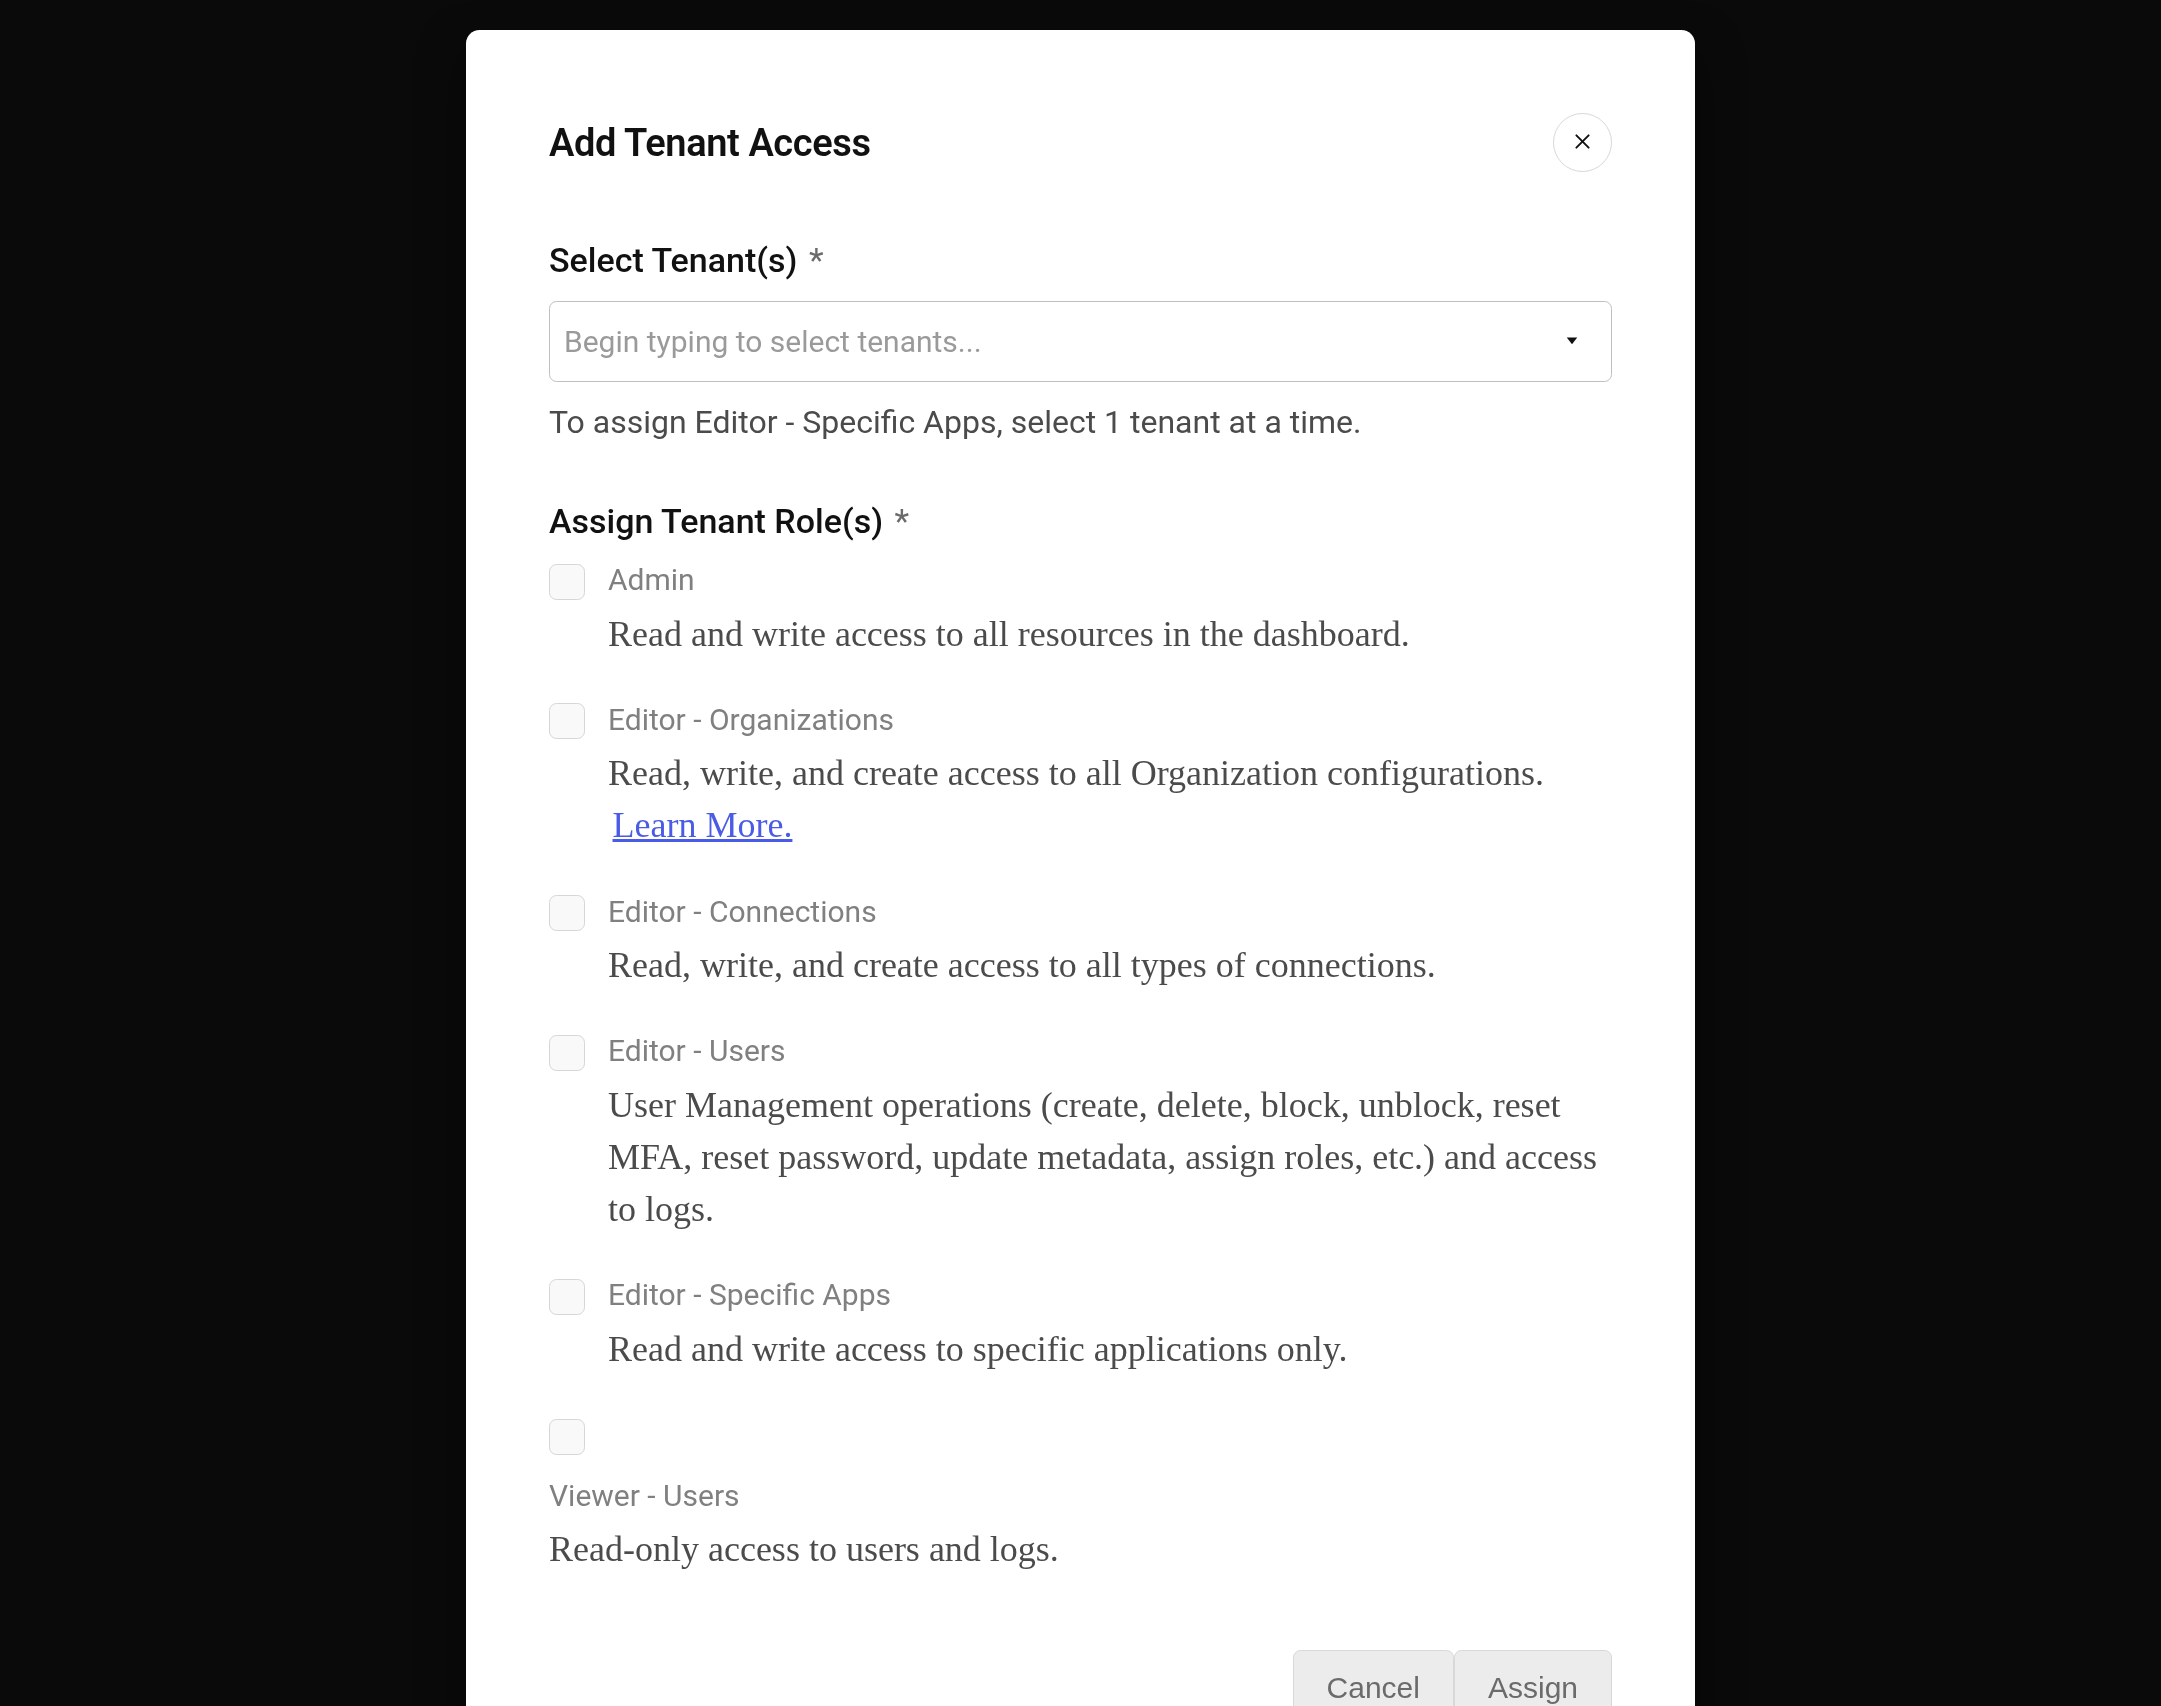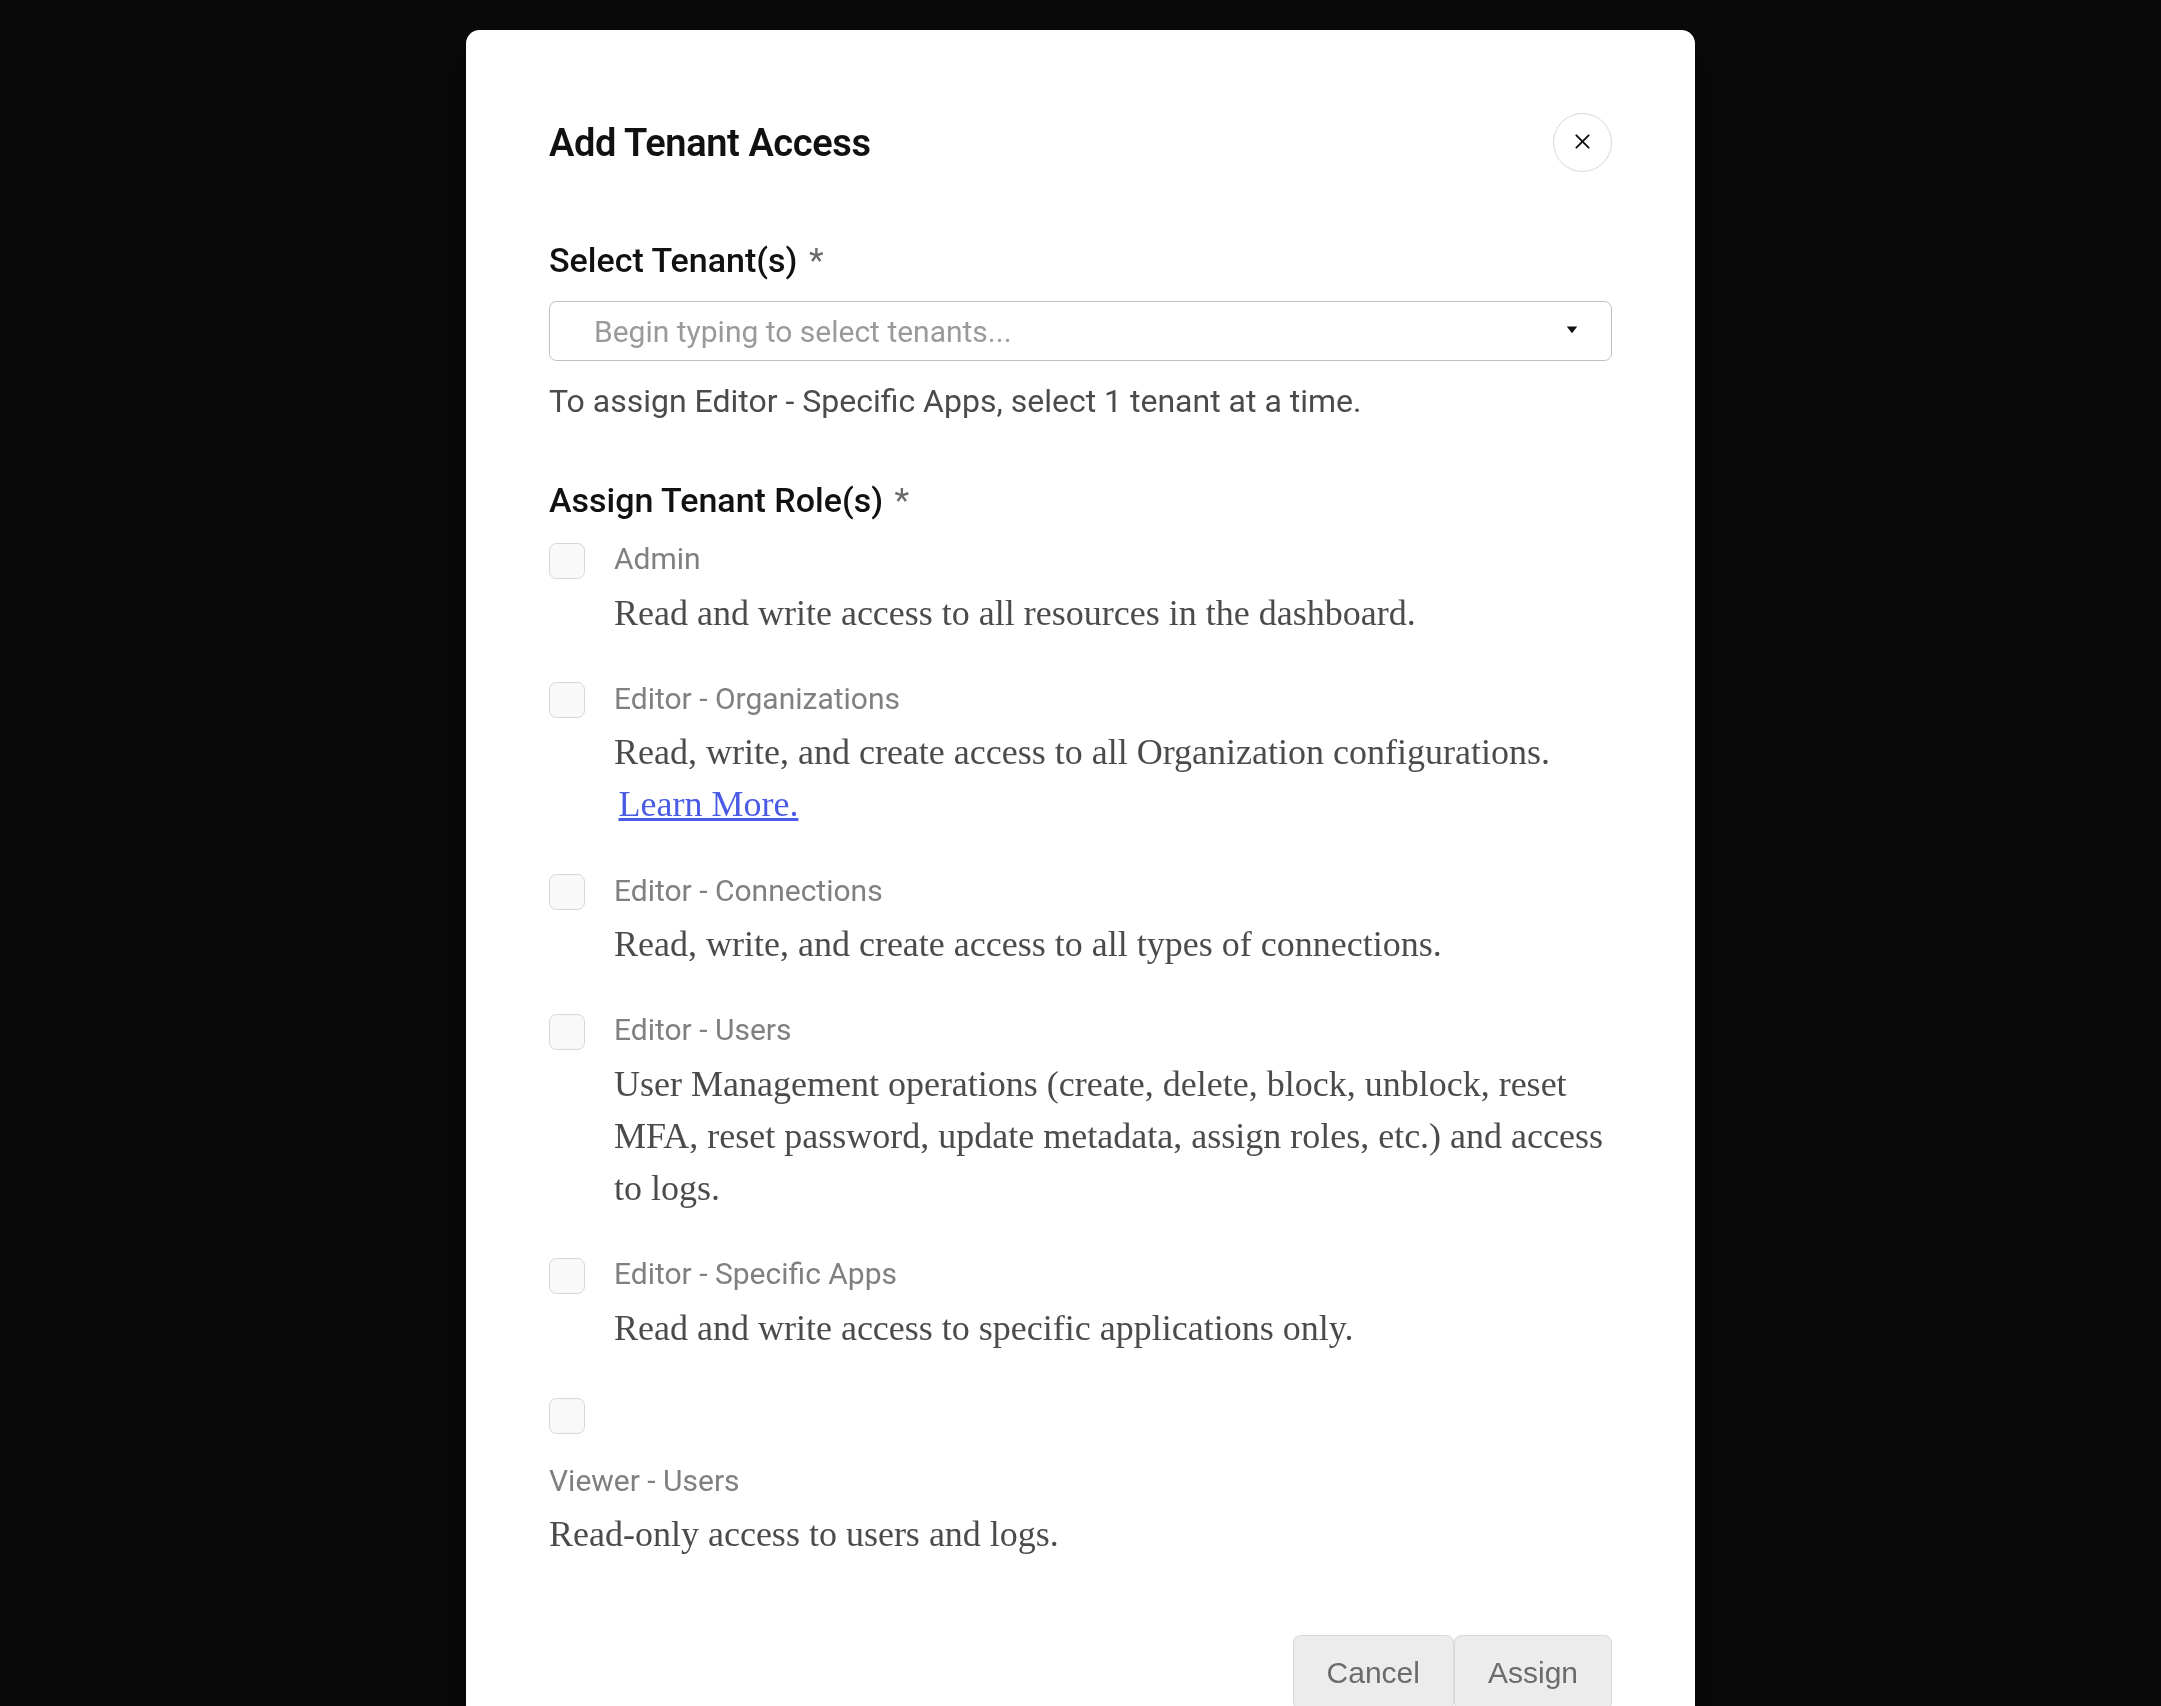--- a/index.html
+++ b/index.html
@@ -51,24 +51,24 @@
     font-weight: 500;
     color: #111;
     margin-bottom: 21px;
   }
   .req { color: #6b6b6b; margin-left: 3px; font-weight: 400; }
   .select-wrap {
     position: relative;
     width: 100%;
     border: 1.5px solid #bfbfbf;
     border-radius: 7.5px;
-    height: 60px;
+    height: 81px;
     display: flex;
     align-items: center;
-    padding: 0 44px;
+    padding: 0 14px;
     margin-bottom: 21px;
   }
   .select-placeholder {
     color: #9a9a9a;
     font-size: 30px;
   }
   .select-caret {
     position: absolute;
     right: 30px;
     top: 50%;
@@ -76,21 +76,21 @@
   }
   .select-caret svg { width: 18px; height: 18px; }
   .helper-text {
     font-size: 32px;
     color: #4b4b4b;
   }
   .roles-block { }
   .role-item {
     display: flex;
     align-items: flex-start;
-    gap: 29px;
+    gap: 23px;
     margin-bottom: 42px;
   }
   .role-item:last-child { margin-bottom: 0; flex-direction: column; }
   .checkbox {
     width: 36px;
     height: 36px;
     border: 1.5px solid #d6d6d6;
     background: #f9f9f9;
     border-radius: 7.5px;
     flex-shrink: 0;

